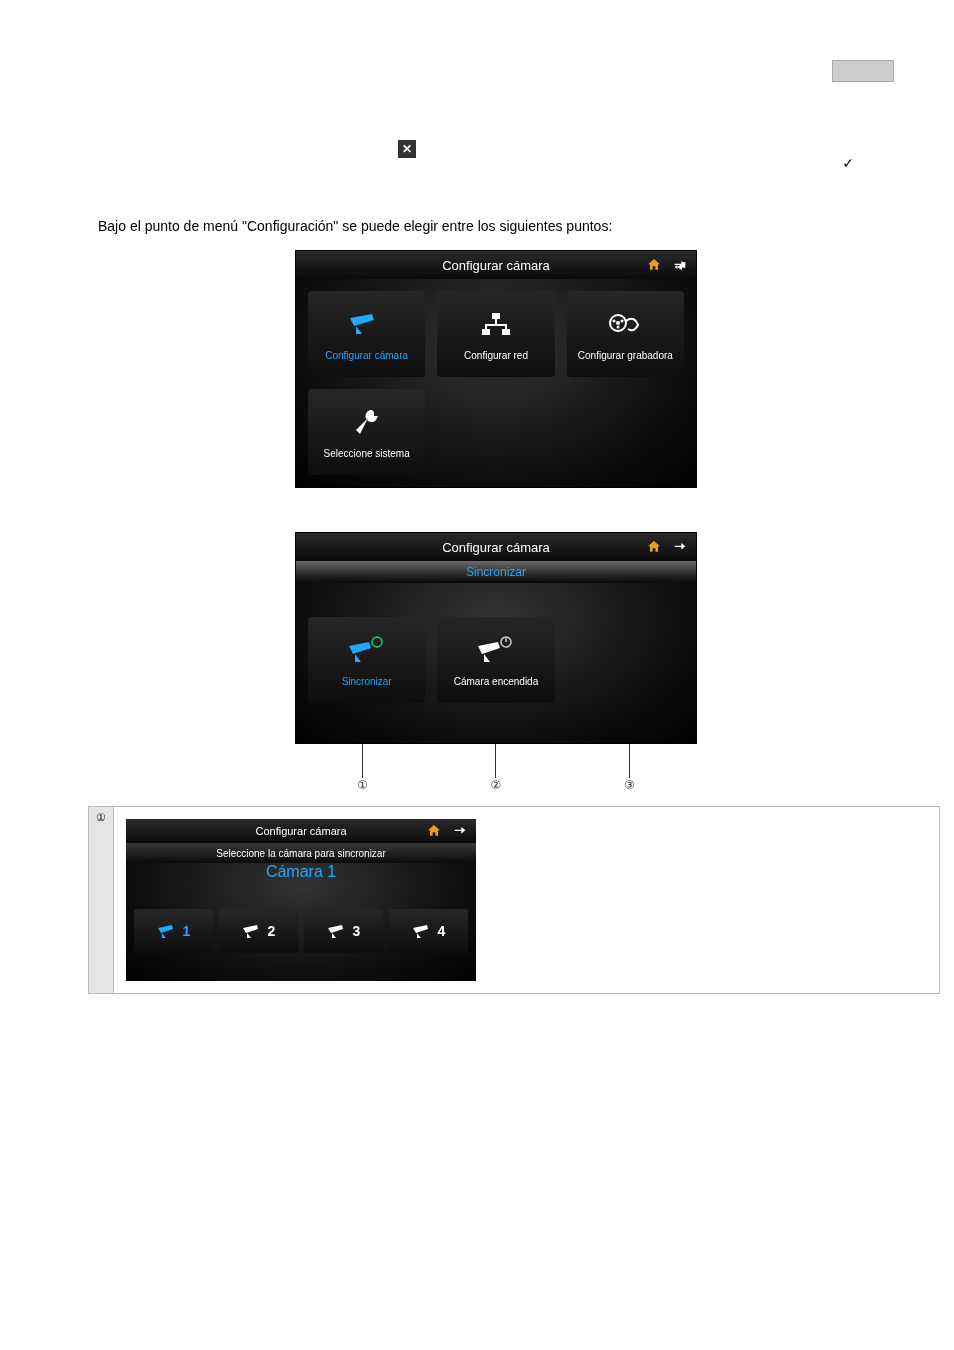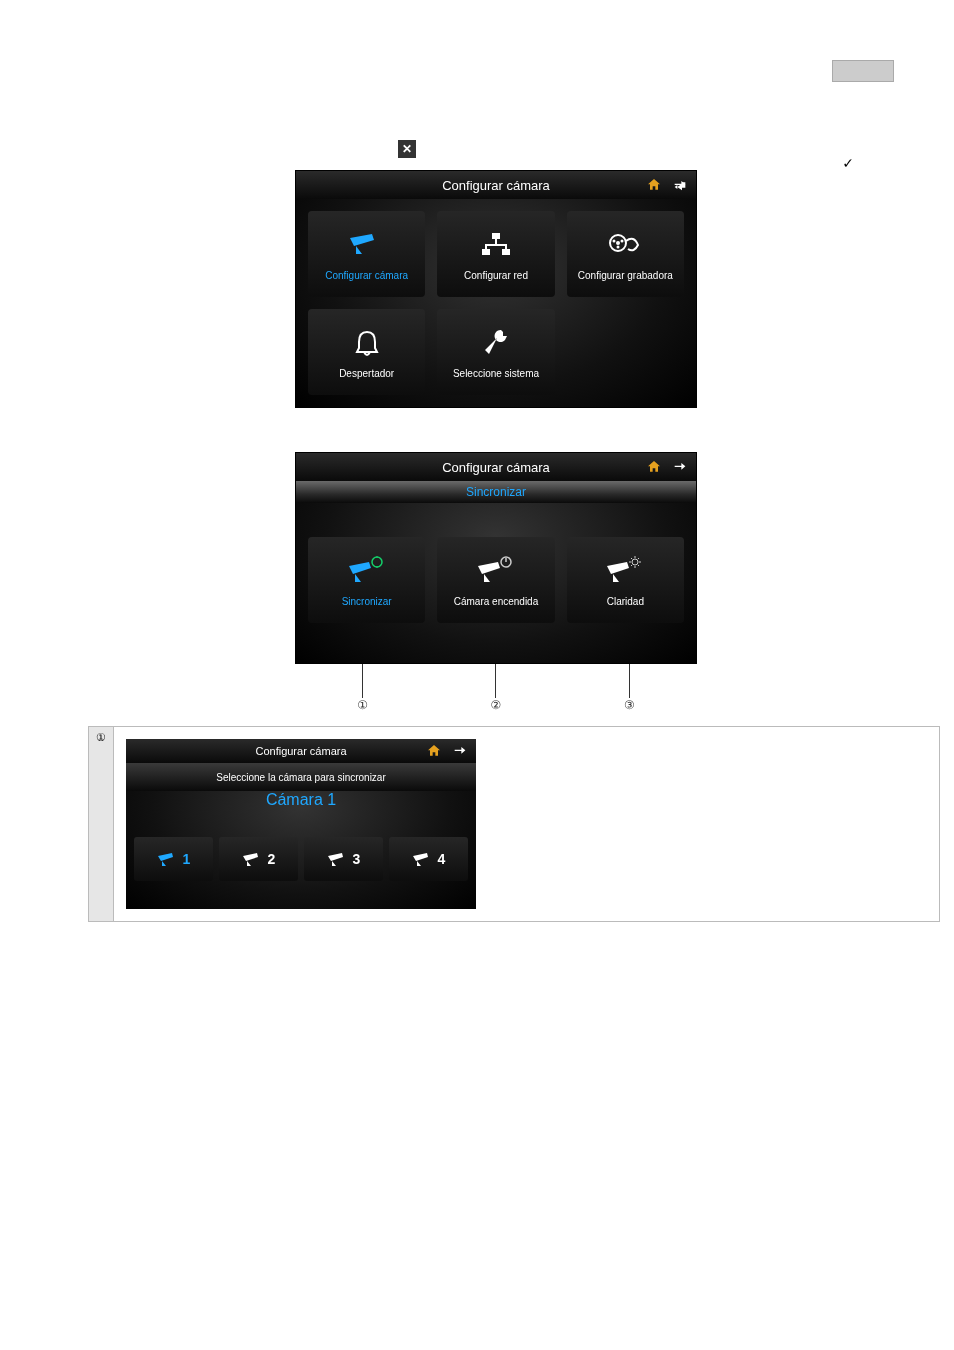--- a/index.html
+++ b/index.html
@@ -8,21 +8,21 @@
   .row1{margin-top:120px;display:flex;align-items:flex-start}
   .xicon{width:18px;height:18px;background:#333;color:#fff;display:flex;align-items:center;justify-content:center;font-weight:bold;font-size:12px;margin-left:300px;margin-right:20px}
   .check{position:absolute;right:100px;top:155px;font-size:14px}
   .para{margin:26px 0 10px 30px;max-width:740px;line-height:1.35}
   .para2{margin:60px 0 16px 0;max-width:740px}
   .sshot{width:400px;margin:12px auto 0 auto;background:radial-gradient(ellipse at 50% 40%,#333 0%,#111 60%,#000 100%);border:1px solid #000}
   .titlebar{height:28px;background:linear-gradient(#2a2a2a,#0a0a0a);display:flex;align-items:center;justify-content:center;color:#fff;font-size:13px;position:relative}
   .tbicons{position:absolute;right:8px;display:flex;gap:10px;align-items:center}
   .home-ic svg,.back-ic svg{width:16px;height:16px}
   .subbar{height:22px;background:linear-gradient(#6a6a6a,#2a2a2a 60%,#0a0a0a);display:flex;align-items:center;justify-content:center;color:#1fa8ff;font-size:12px}
-  .subbar2{height:28px;background:linear-gradient(#3a3a3a,#0a0a0a);display:flex;align-items:center;justify-content:center;color:#fff;font-size:11px}
+  .subbar2{height:20px;background:linear-gradient(#3a3a3a,#0a0a0a);display:flex;align-items:center;justify-content:center;color:#fff;font-size:11px}
   .subbar3{height:18px;display:flex;align-items:center;justify-content:center;color:#1fa8ff;font-size:16px}
   .grid{display:grid;grid-template-columns:repeat(3,1fr);gap:12px;padding:12px}
   .tile{background:linear-gradient(#262626,#0d0d0d);border-radius:4px;height:86px;display:flex;flex-direction:column;align-items:center;justify-content:center;color:#fff;font-size:10px;gap:8px}
   .tile.sel{color:#1fa8ff}
   .tile .ic{height:34px;display:flex;align-items:center;justify-content:center;color:#fff}
   .sel .ic{color:#1fa8ff}
   .tile span{text-align:center;padding:0 4px}
   svg{display:block}
   .markers{width:400px;margin:0 auto;display:flex;justify-content:space-around;align-items:flex-end;height:48px}
   .markers .m{display:flex;flex-direction:column;align-items:center;color:#333;font-size:12px}
@@ -41,20 +41,21 @@
 </style>
 </head>
 <body>
 
 <div class="page">
   <div class="pagenum"></div>
   <div class="row1">
     <div class="xicon">✕</div>
   </div>
   <div class="check">✓</div>
+  <div class="para2">Bajo el punto de menú "Configuración" se puede elegir entre los siguientes puntos:</div>
 
   <div class="sshot">
     <div class="titlebar">
       <span>Configurar cámara</span>
       <div class="tbicons">
         <span class="home-ic">
             <svg viewBox="0 0 24 24">
               <path fill="#e6a11f" d="M12 3l9 8h-3v8h-4v-5h-4v5H6v-8H3z"></path>
             </svg>
           </span>
@@ -94,28 +95,20 @@
               <circle cx="6" cy="10" r="1.5" fill="#fff"></circle>
               <circle cx="14" cy="10" r="1.5" fill="#fff"></circle>
               <circle cx="10" cy="16" r="1.5" fill="#fff"></circle>
               <path d="M18 10 Q26 4 30 14 Q26 22 20 18" fill="none" stroke="#fff" stroke-width="2"></path>
             </svg>
           </div>
         <span>Configurar grabadora</span>
       </div>
       <div class="tile">
         <div class="ic">
-            <svg width="28" height="30" viewBox="0 0 28 30">
-              <path fill="none" stroke="#fff" stroke-width="2" d="M14 4 Q6 4 6 14 L6 20 L4 24 L24 24 L22 20 L22 14 Q22 4 14 4 Z M11 24 Q14 30 17 24"></path>
-            </svg>
-          </div>
-        <span>Despertador</span>
-      </div>
-      <div class="tile">
-        <div class="ic">
             <svg width="30" height="30" viewBox="0 0 30 30">
               <path fill="#fff" d="M20 2 a6 6 0 1 0 4 10 L26 8 L22 8 L22 4 Z L8 26 L4 22 L16 10"></path>
             </svg>
           </div>
         <span>Seleccione sistema</span>
       </div>
     </div>
   </div>
 
   <div class="sshot" style="margin-top:44px">
@@ -148,32 +141,20 @@
       </div>
       <div class="tile">
         <div class="ic">
             <svg width="40" height="30" viewBox="0 0 40 30">
               <path fill="#fff" d="M2 10 L22 6 L24 12 L6 18 Z M8 18 L8 26 L14 26"></path>
               <circle cx="30" cy="6" r="5" fill="none" stroke="#ccc" stroke-width="1.5"></circle>
               <path d="M30 2 L30 6" stroke="#ccc" stroke-width="1.5"></path>
             </svg>
           </div>
         <span>Cámara encendida</span>
-      </div>
-      <div class="tile">
-        <div class="ic">
-            <svg width="40" height="30" viewBox="0 0 40 30">
-              <path fill="#fff" d="M2 10 L22 6 L24 12 L6 18 Z M8 18 L8 26 L14 26"></path>
-              <circle cx="30" cy="6" r="3" fill="none" stroke="#ccc"></circle>
-              <g stroke="#ccc">
-                <path d="M30 0 L30 2 M30 10 L30 12 M24 6 L26 6 M34 6 L36 6 M26 2 L27 3 M33 3 L34 2 M26 10 L27 9 M33 9 L34 10"></path>
-              </g>
-            </svg>
-          </div>
-        <span>Claridad</span>
       </div>
     </div>
   </div>
   <div class="markers">
     <div class="m">
         <div class="line"></div>
         <span>①</span>
       </div>
     <div class="m">
         <div class="line"></div>

